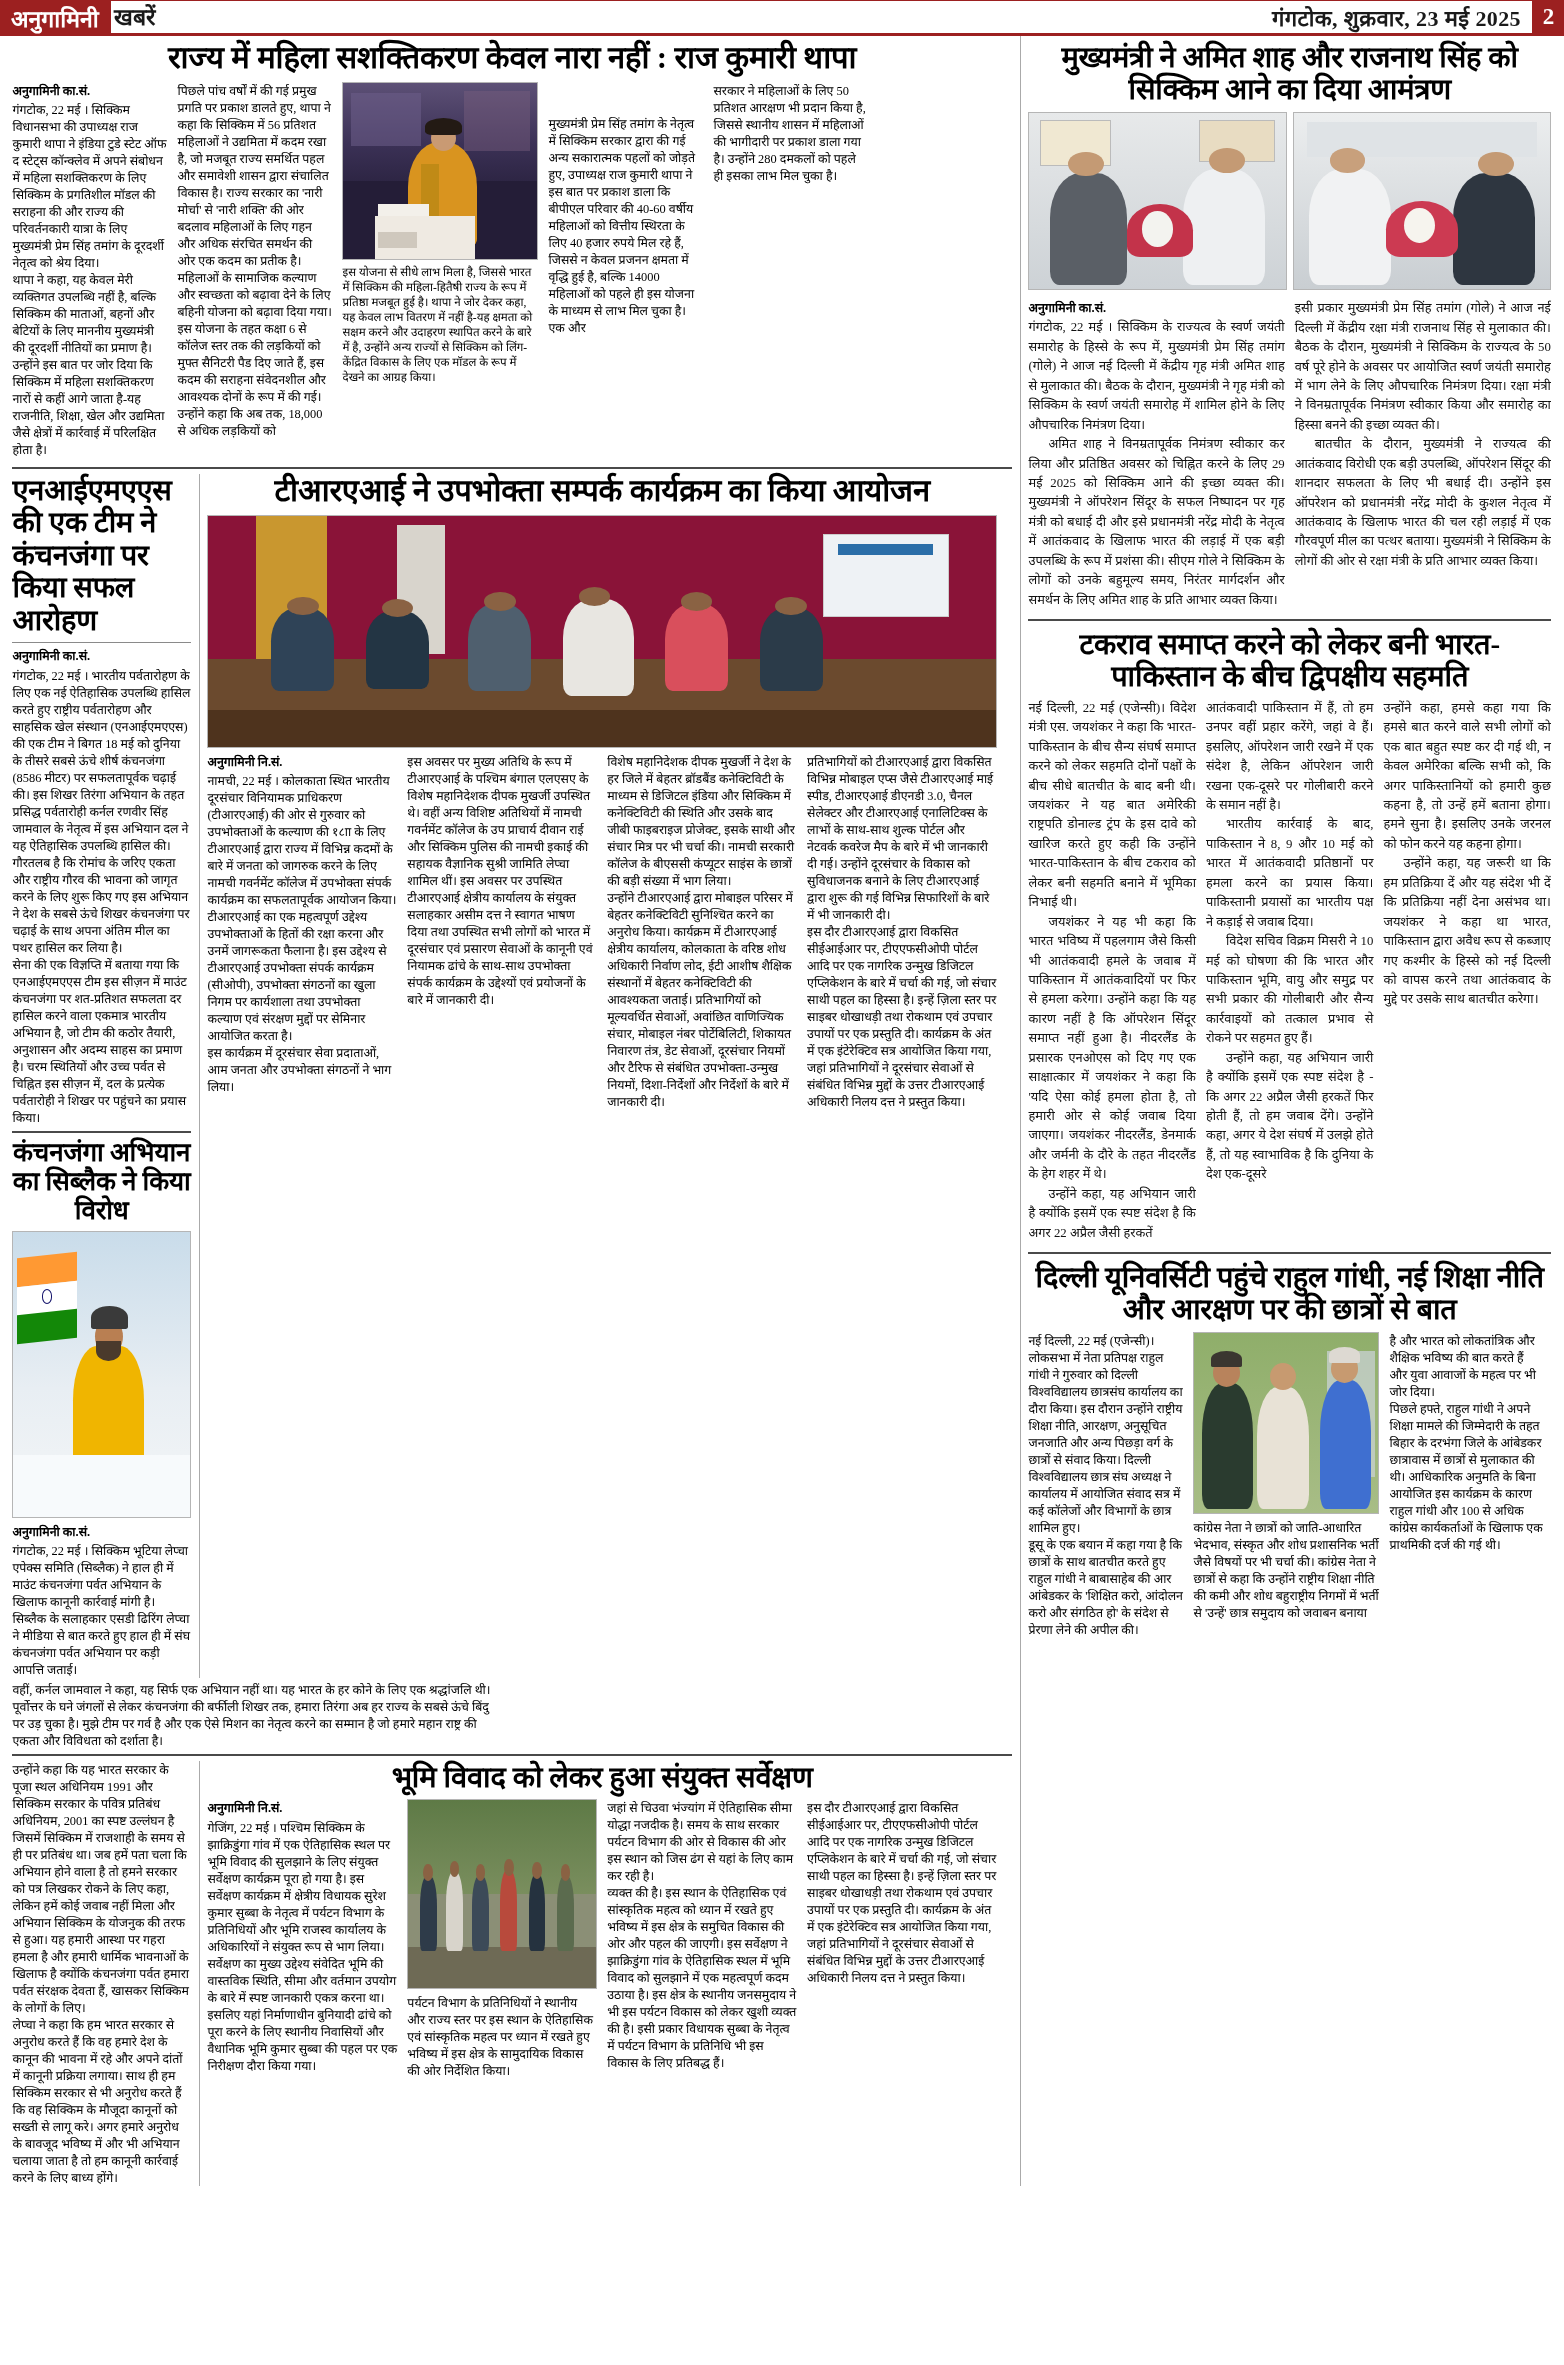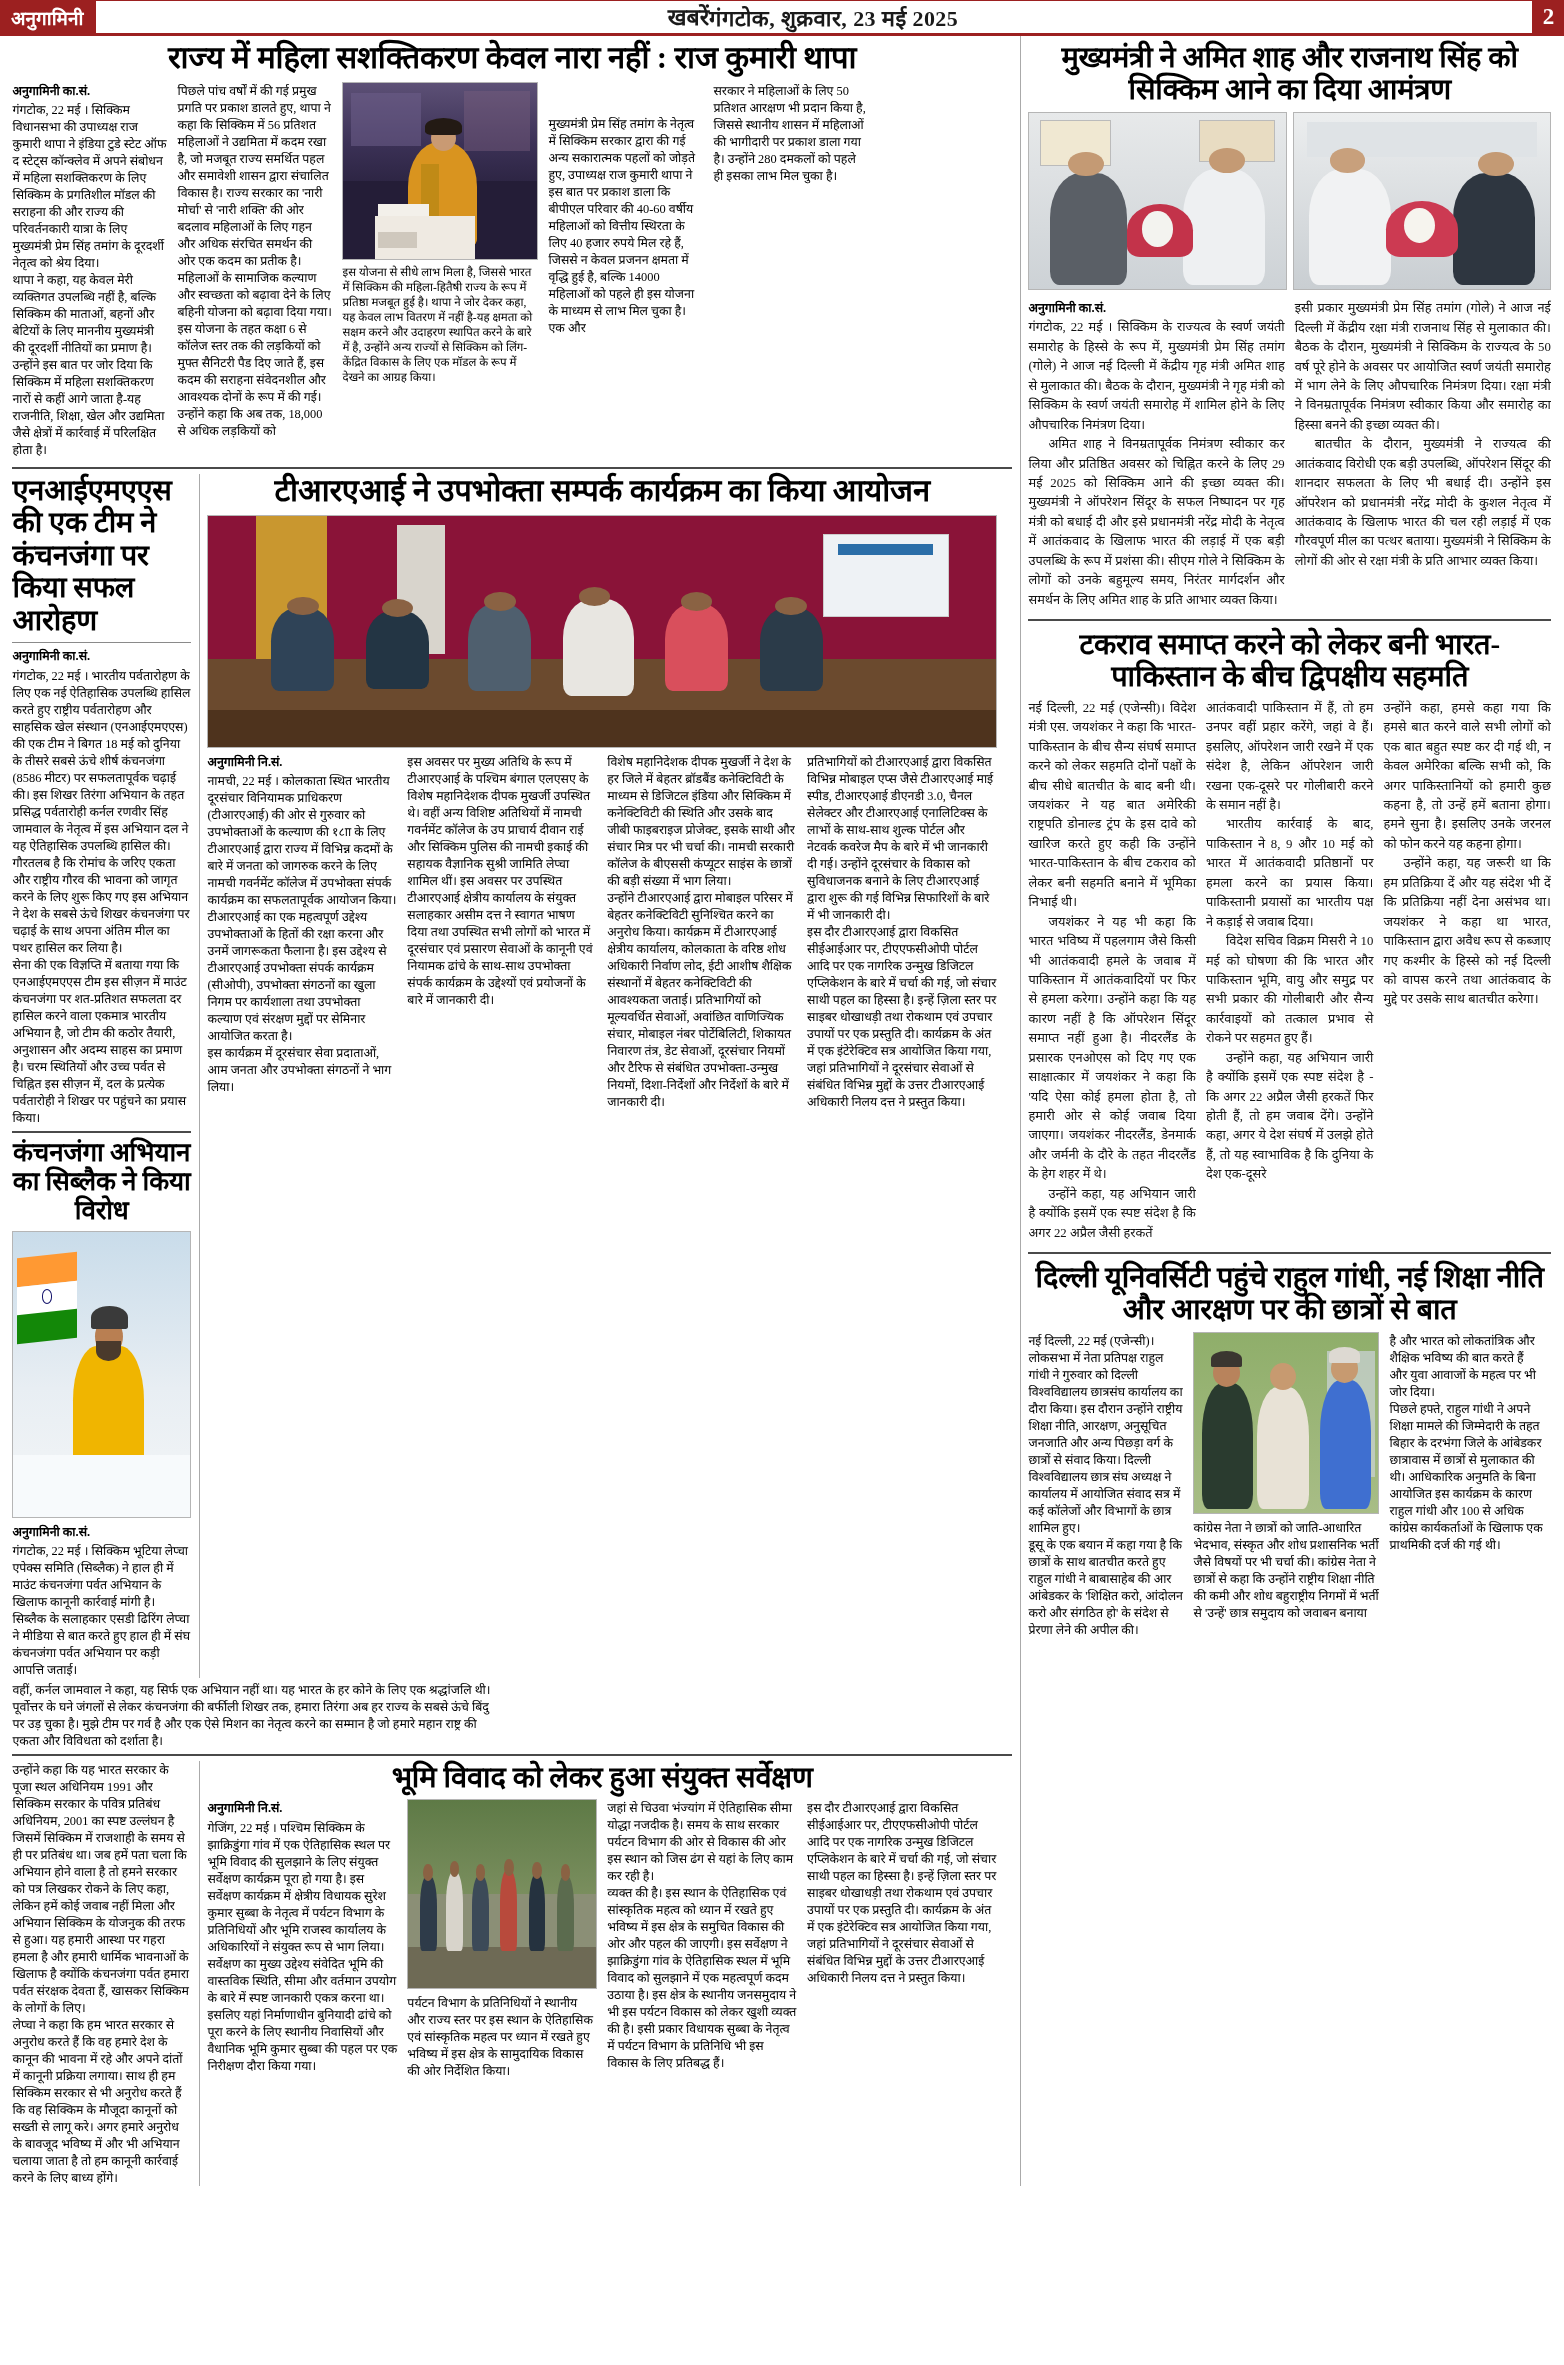--- a/index.html
+++ b/index.html
@@ -14,35 +14,35 @@
   .masthead {
     display: flex;
     align-items: stretch;
     height: 36px;
     background: #9c2020;
     border-bottom: 2.3px solid #9c2020;
   }
   .mast-brand {
     background: #9c2020;
     color: #ffffff;
-    font-size: 19px;
+    font-size: 23px;
     font-weight: bold;
     padding: 1.6px 12.4px 0 11px;
     display: flex;
     align-items: center;
     letter-spacing: 0px;
     white-space: nowrap;
   }
   .mast-white {
     flex: 1;
     background: #ffffff;
     display: flex;
     align-items: center;
-    justify-content: center;
-    padding: 0 11px 0 9px;
+    justify-content: space-between;
+    padding: 0 11px 0 3px;
     margin: 0.8px 0;
   }
   .mast-section {
     font-size: 23px;
     font-weight: bold;
     color: #1a1a1a;
     line-height: 1;
   }
   .mast-date {
     font-size: 22px;

